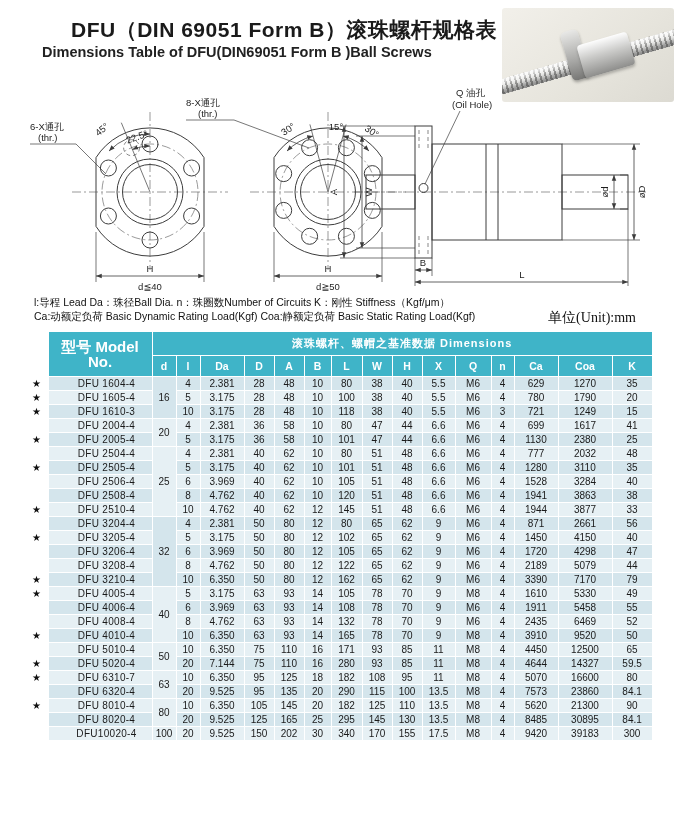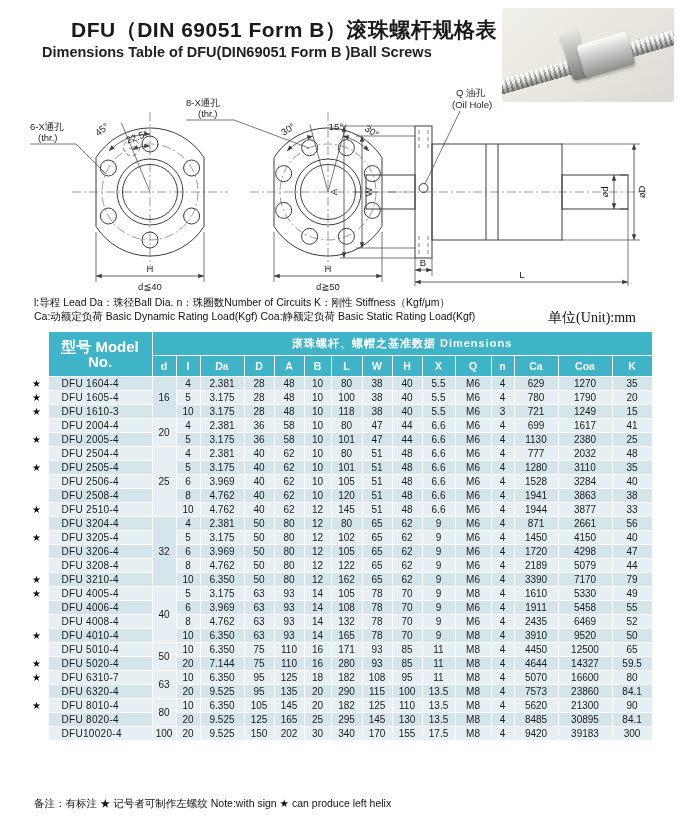--- a/index.html
+++ b/index.html
@@ -35,21 +35,21 @@
 
   .spec-table { position:absolute; left:30px; top:331px; border-collapse:collapse; table-layout:fixed; width:622px; }
   .spec-table th, .spec-table td { border:1px solid #ffffff; text-align:center; vertical-align:middle;
       font-size:10px; line-height:1; padding:0; height:14px; }
   .spec-table thead th { background:#3fb4c8; color:#fff; font-weight:bold;text-align:center; }
   .spec-table th.group-h { height:24px; font-size:11px; letter-spacing:1px; }
   .spec-table th.model-h { font-size:15px; }
   .spec-table th.col-h { height:21px; font-size:10.5px; }
   .spec-table th.star-h, .spec-table td.star-cell { background:#ffffff; border:none; }
   .spec-table td.star-cell { font-size:10px; color:#111; text-align:left; padding-left:2px; }
-  .spec-table td.model-cell { text-align:left; padding-left:13px; letter-spacing:0.3px; }
+  .spec-table td.model-cell { text-align:center; padding-left:13px; letter-spacing:0.3px; }
   .spec-table tr.odd td { background:#d4e5ec; }
   .spec-table tr.even td { background:#e6f0f4; }
   .spec-table td.d-cell { background:#dcebf0; }
   .spec-table tr.odd td.star-cell, .spec-table tr.even td.star-cell { background:#ffffff; }
 
   .footer-note { position:absolute; left:34px; top:797px; font-size:10.5px; color:#111; }
 </style>
 </head>
 <body>
 
@@ -694,15 +694,14 @@
           <td>17.5</td>
           <td>M8</td>
           <td>4</td>
           <td>9420</td>
           <td>39183</td>
           <td>300</td>
         </tr>
       </tbody>
   </table>
 
-  <div class="footer-note">备注：有标注 ★ 记号者可制作左螺纹   Note:with sign ★ can produce left helix</div>
 
 </div>
 
 </body></html>

